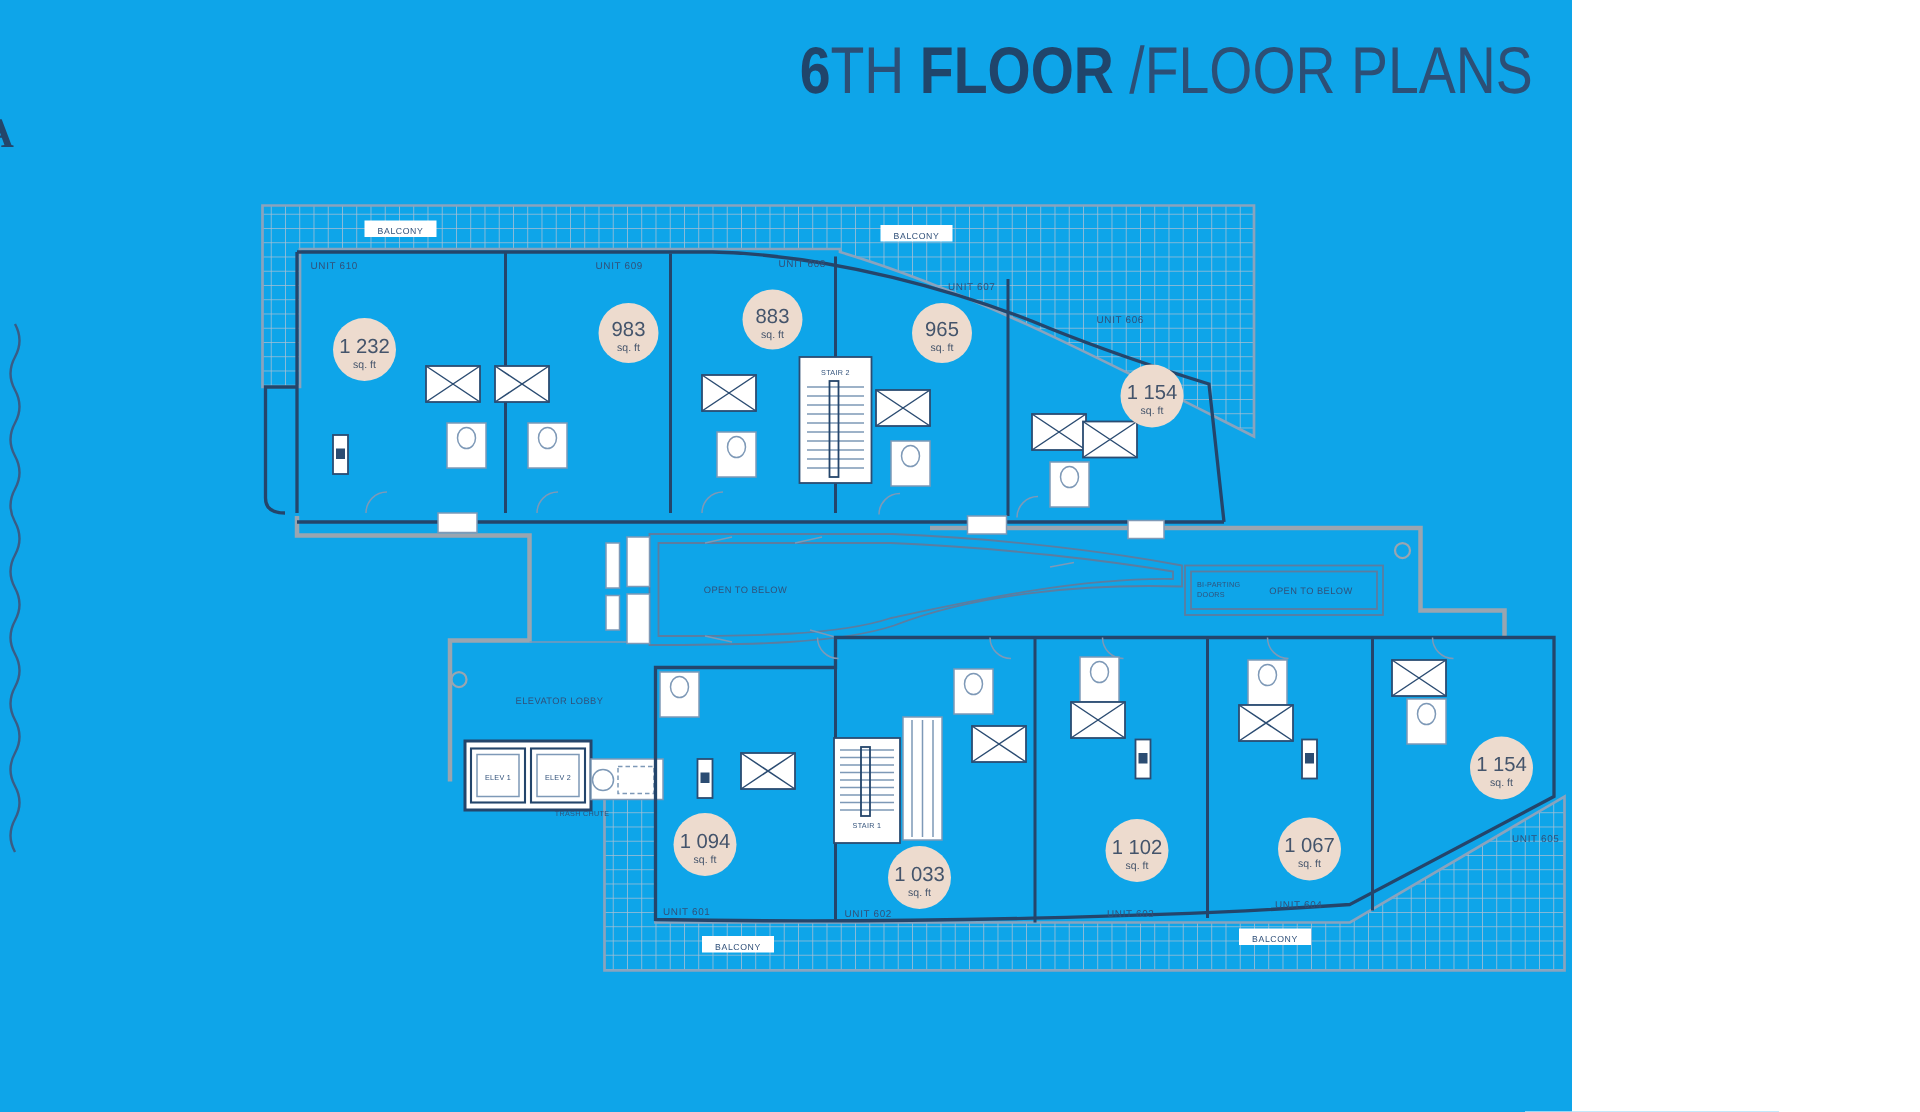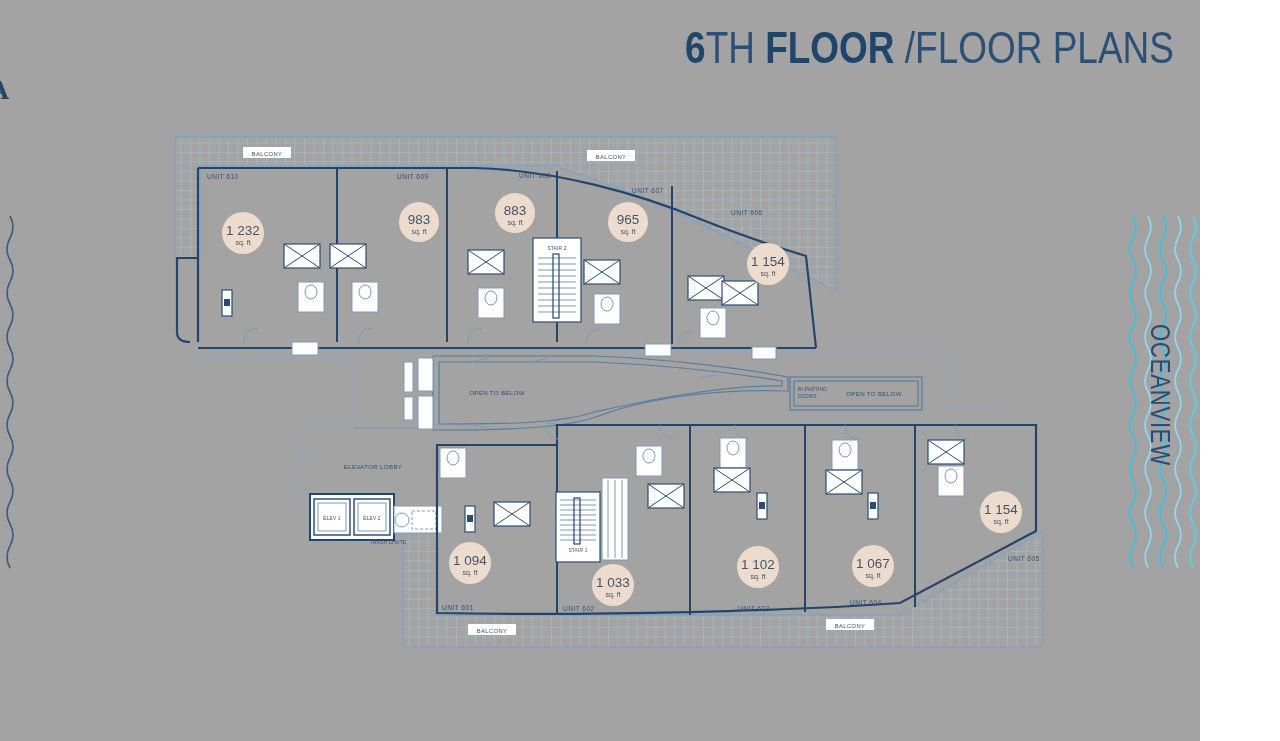--- a/index.html
+++ b/index.html
@@ -1,16 +1,16 @@
 <!DOCTYPE html>
 <html><head>
 <meta charset="utf-8">
 <style>
   html,body{margin:0;padding:0;background:#ffffff;}
-  .page{position:relative;width:1200px;height:741px;overflow:hidden;background:#a3a3a3;
+  .page{position:relative;width:1048px;height:741px;overflow:hidden;background:#0ea5e9;
         font-family:"Liberation Sans", sans-serif;}
   .title{position:absolute;top:26px;right:26px;white-space:nowrap;color:#20456b;
          font-size:44px;line-height:1;transform:scaleX(.84);transform-origin:100% 50%;
          font-family:"Liberation Sans", sans-serif;}
   .title .bold{font-weight:700;}
   .title .light{font-weight:400;color:#2c4f76;}
   .logo-fragment{position:absolute;left:-11px;top:74px;font-family:"Liberation Serif", serif;
          font-weight:700;font-size:28px;color:#24466b;}
   svg{position:absolute;left:0;top:0;}
   svg text{font-family:"Liberation Sans", sans-serif;}

